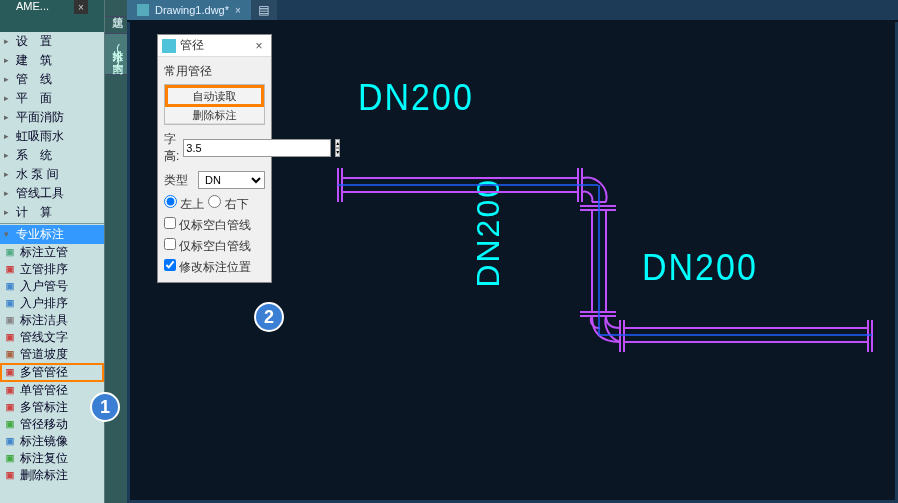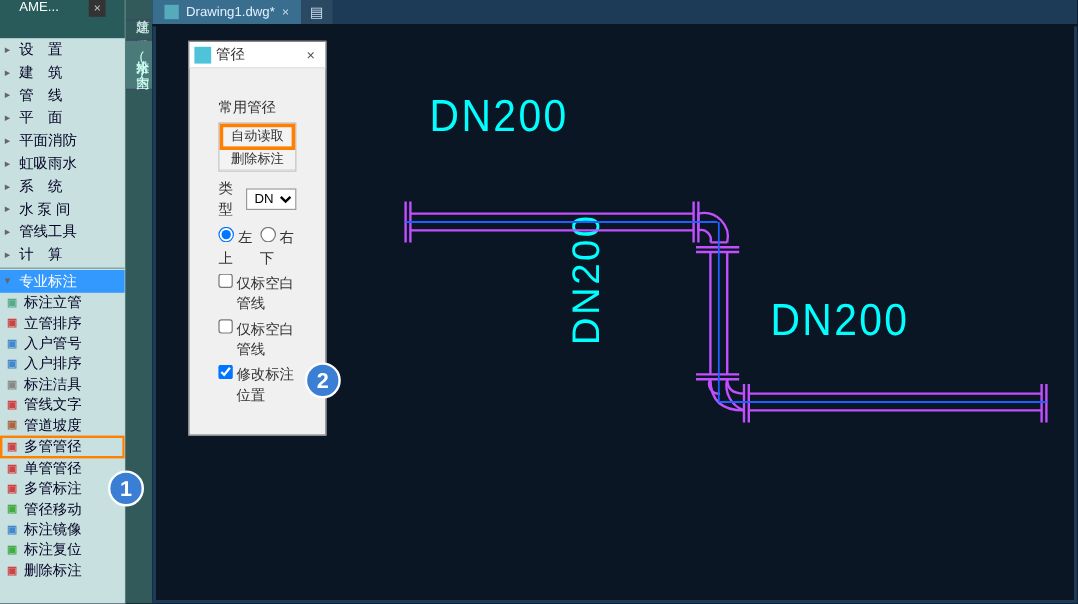--- a/index.html
+++ b/index.html
@@ -32,21 +32,21 @@
 .file-tab .x{font-size:10px;color:#cde}
 .new-tab{width:26px;background:#2a4a63;display:flex;align-items:center;justify-content:center;color:#cde}
 .canvas{position:absolute;left:0;right:0;top:22px;bottom:0;background:#0b1624;border:3px solid #1d3b56;border-top:none}
 
 
 .dialog{position:absolute;left:27px;top:12px;width:115px;background:#f0f0f0;border:1px solid #888;font-size:12px}
 .dlg-title{height:22px;background:#fff;display:flex;align-items:center;padding:0 4px;justify-content:space-between;border-bottom:1px solid #ddd}
 .dlg-title .ic{width:14px;height:14px;background:#4fc3d9;margin-right:4px}
 .dlg-title .ttl{flex:1;color:#333}
 .dlg-title .cx{width:16px;text-align:center;color:#555}
-.dlg-body{padding:24px}
+.dlg-body{padding:6px}
 .group-label{color:#333;margin-bottom:4px}
 .size-list{border:1px solid #bbb}
 .sz{text-align:center;line-height:16px;border-bottom:1px solid #ddd;background:#fafafa;font-size:11px;color:#333}
 .sz.btn{background:#f3f3f3}
 .sz.hl{border:3px solid #ff7f00;line-height:16px}
 .row{display:flex;align-items:center;margin-top:6px;gap:4px}
 .row label{width:30px;color:#333}
 .row input[type=text],.row select{flex:1;border:1px solid #999;height:18px;font-size:11px;padding:0 2px;background:#fff}
 .spin{width:12px;display:flex;flex-direction:column}
 .spin div{height:9px;border:1px solid #999;background:#eee;font-size:6px;text-align:center;line-height:7px}
@@ -206,20 +206,28 @@
         <div class="dlg-title">
           <span class="ic"></span>
           <span class="ttl">管径</span>
           <span class="cx">×</span>
         </div>
         <div class="dlg-body">
           <div class="group-label">常用管径</div>
           <div class="size-list">
             <div class="sz btn hl">自动读取</div>
             <div class="sz btn">删除标注</div>
+          </div>
+          <div class="row">
+            <label>字高:</label>
+            <input type="text" value="3.5" style="">
+            <div class="spin">
+                <div>▴</div>
+                <div>▾</div>
+              </div>
           </div>
           <div class="row">
             <label>类型</label>
             <select><option>DN</option></select>
           </div>
           <div class="radios">
             <label><input type="radio" checked="" style=""> <span>左上</span></label>
             <label><input type="radio" style=""> <span>右下</span></label>
           </div>
           <div class="chk">

